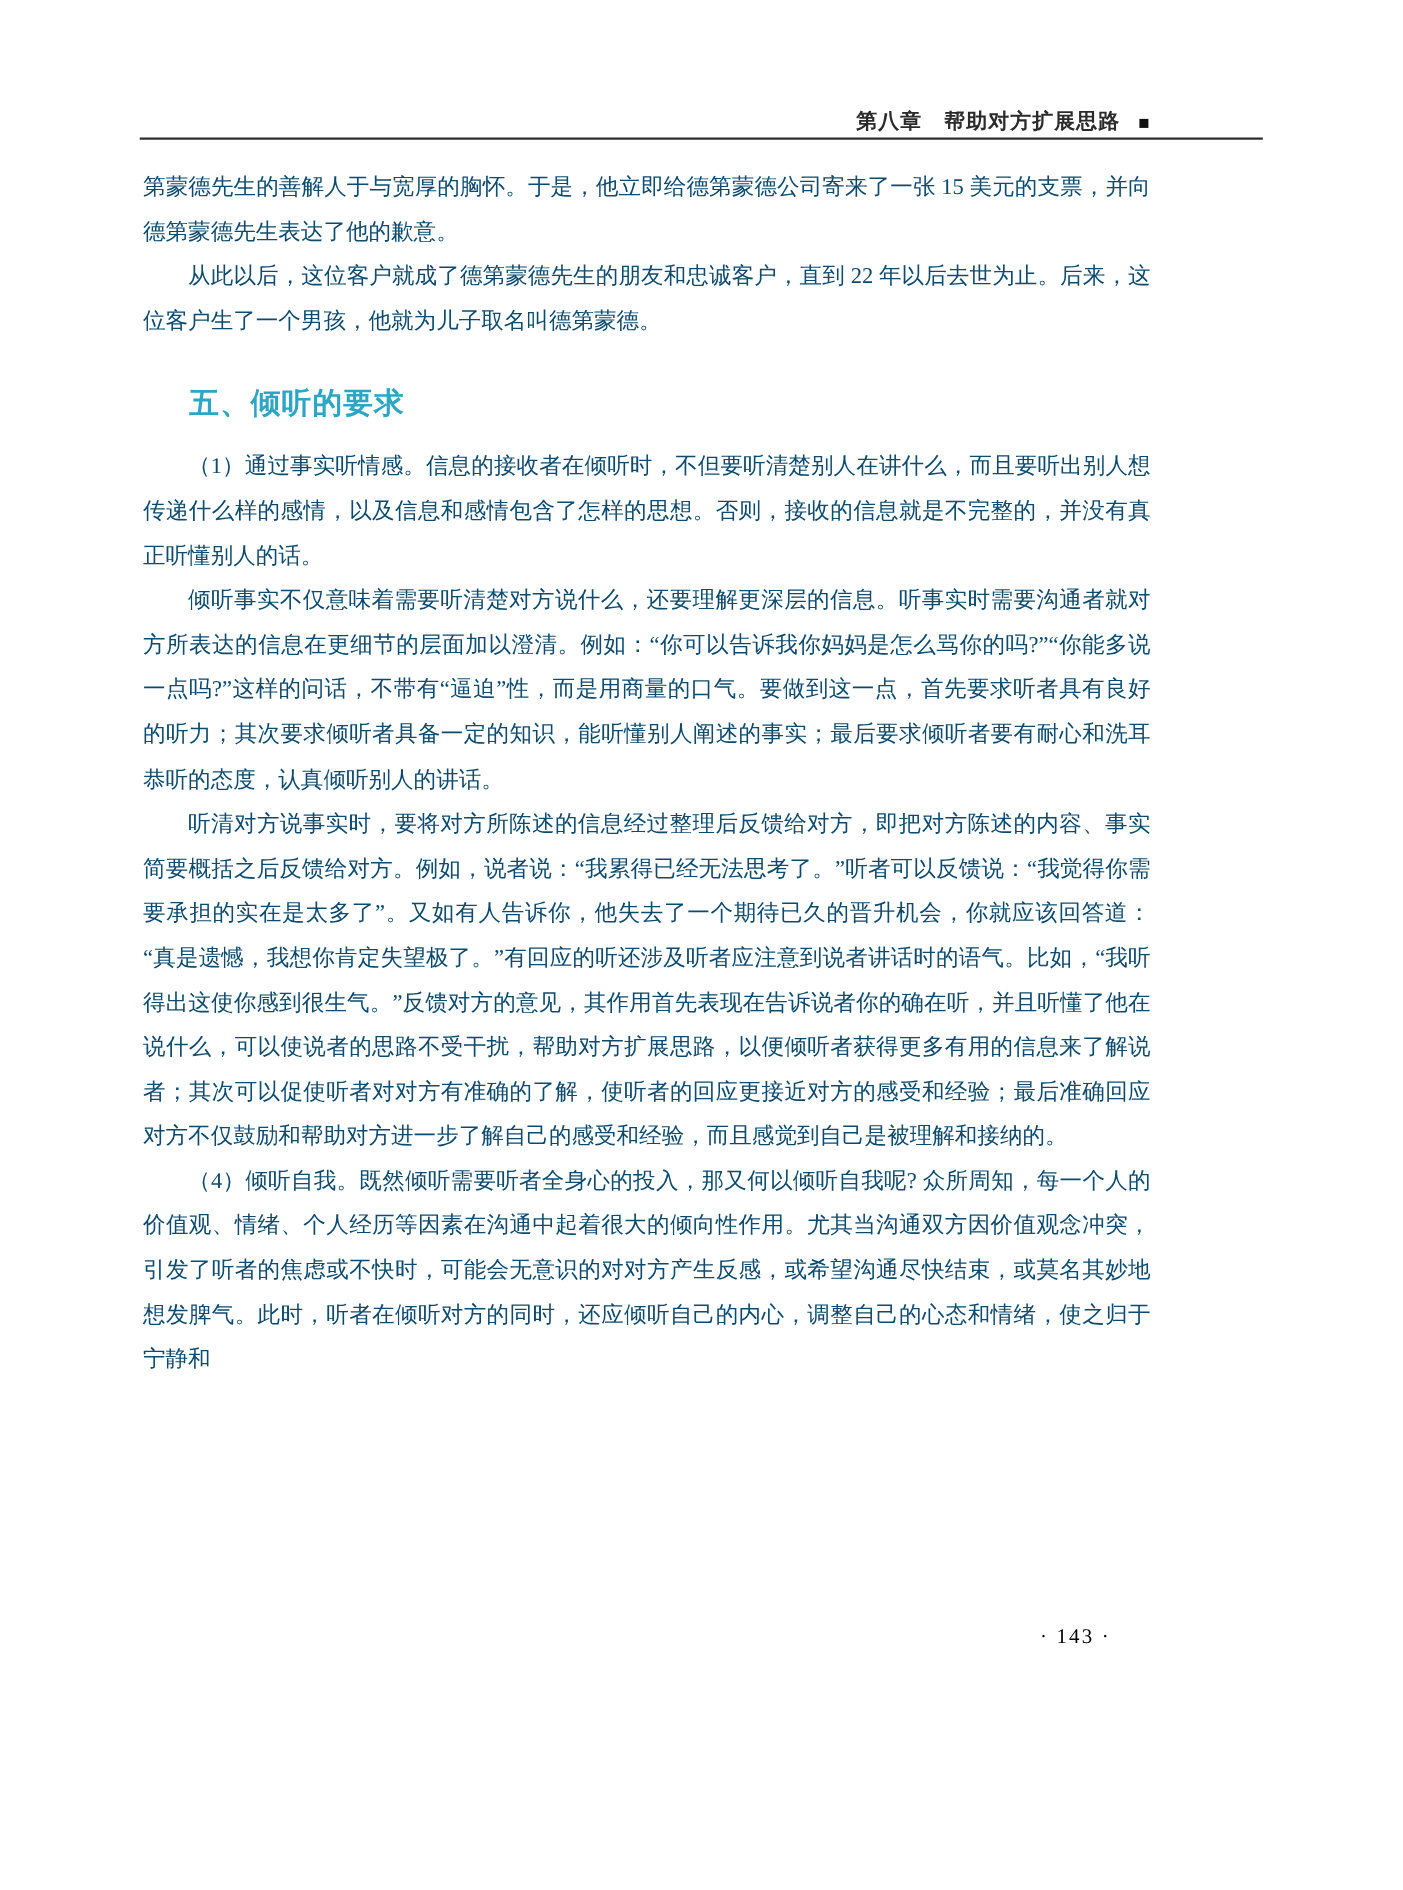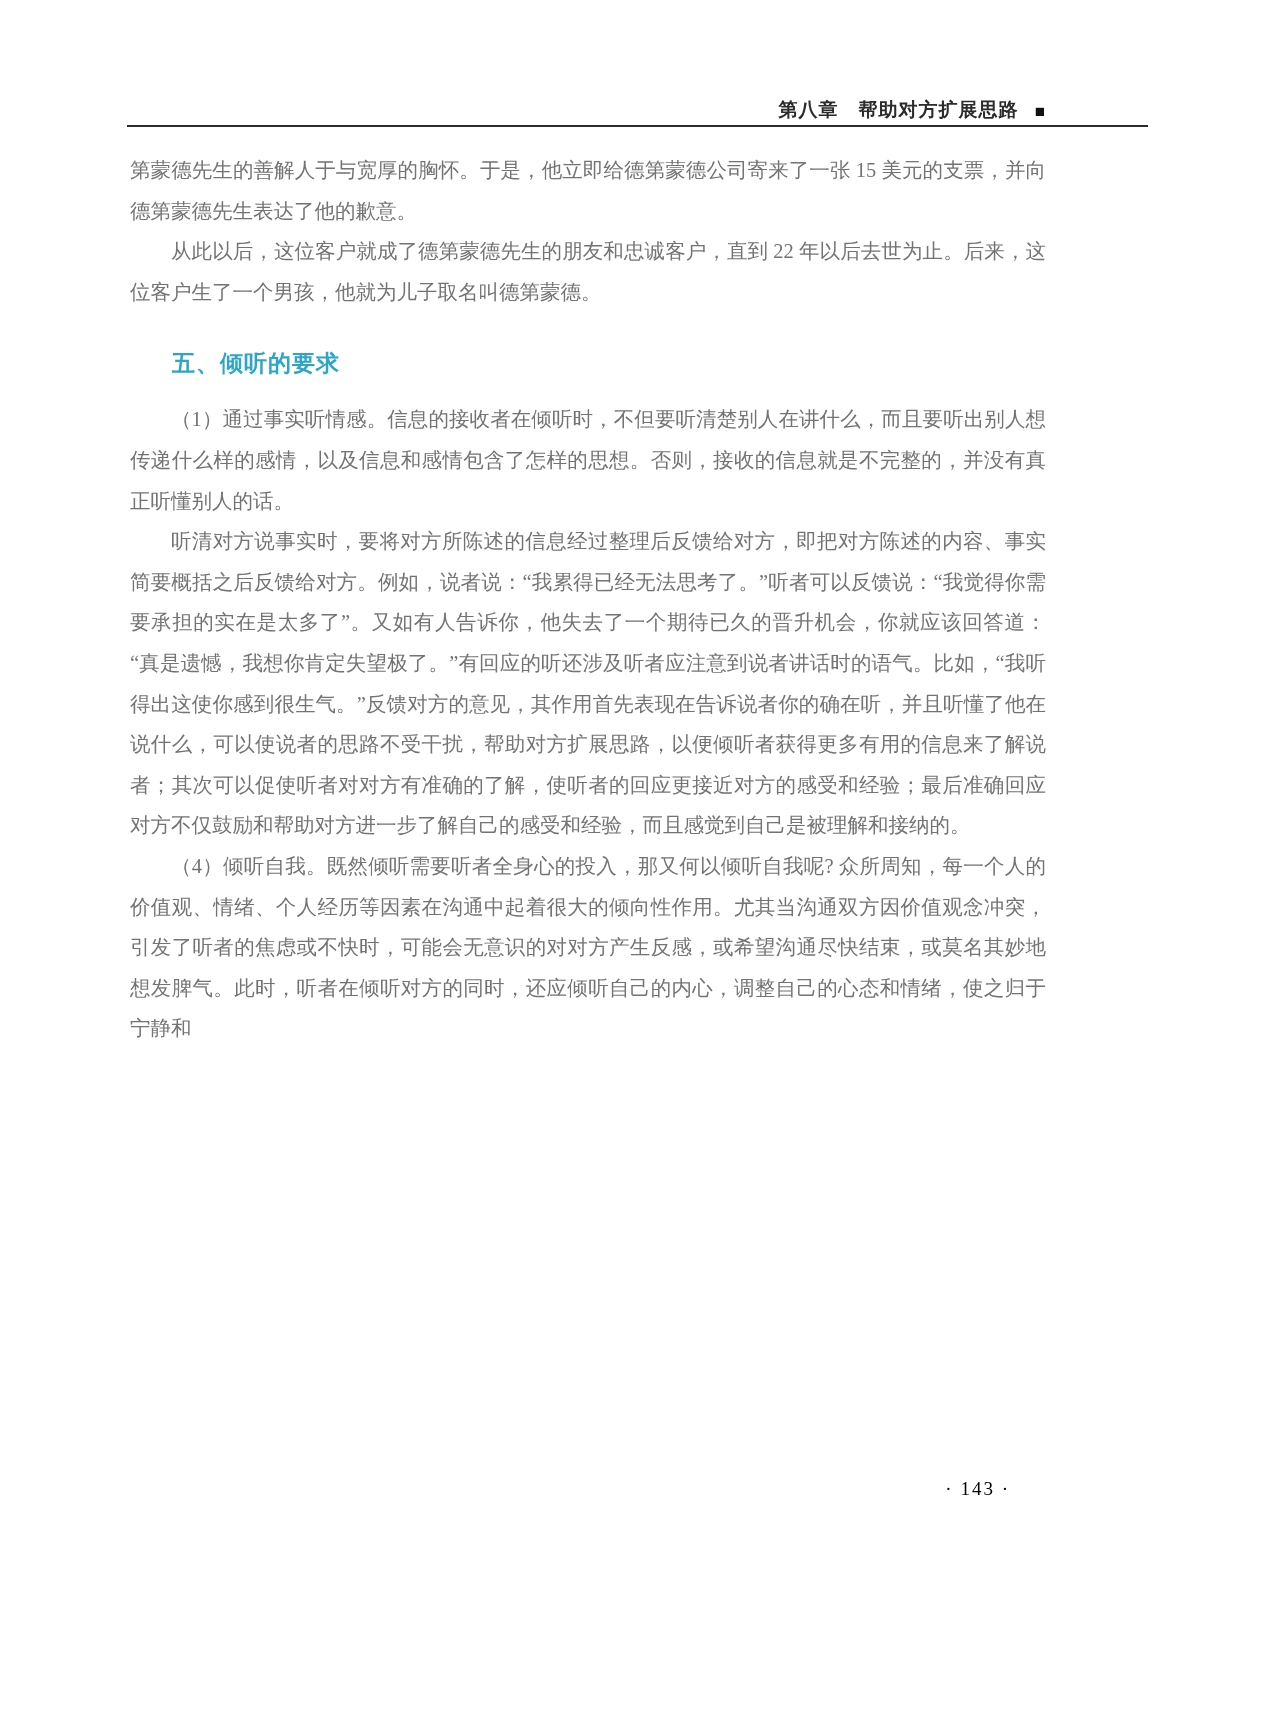--- a/index.html
+++ b/index.html
@@ -50,30 +50,30 @@
     left: 130px;
     width: 916px;
   }
   .content p {
     margin: 0;
     font-size: 20.5px;
     line-height: 40.6px;
     text-align: justify;
     text-justify: inter-ideograph;
     text-indent: 2em;
-    color: #737373;
+    color: #0c4a6e;
   }
   .content p.no-indent {
     text-indent: 0;
   }
   .section-heading {
     margin: 36px 0 20px 0;
     padding-left: 42px;
     font-family: "Liberation Sans", "DejaVu Sans", sans-serif;
-    font-size: 23px;
+    font-size: 27px;
     font-weight: 700;
     color: #2ca6c4;
     letter-spacing: 1px;
   }
   .footer {
     position: absolute;
     top: 1478px;
     left: 130px;
     width: 880px;
     text-align: right;
@@ -94,19 +94,20 @@
 
   <div class="header-rule"></div>
 
   <div class="content">
     <p class="no-indent">第蒙德先生的善解人于与宽厚的胸怀。于是，他立即给德第蒙德公司寄来了一张 15 美元的支票，并向德第蒙德先生表达了他的歉意。</p>
     <p>从此以后，这位客户就成了德第蒙德先生的朋友和忠诚客户，直到 22 年以后去世为止。后来，这位客户生了一个男孩，他就为儿子取名叫德第蒙德。</p>
 
     <h2 class="section-heading">五、倾听的要求</h2>
 
     <p>（1）通过事实听情感。信息的接收者在倾听时，不但要听清楚别人在讲什么，而且要听出别人想传递什么样的感情，以及信息和感情包含了怎样的思想。否则，接收的信息就是不完整的，并没有真正听懂别人的话。</p>
+    <p>倾听事实不仅意味着需要听清楚对方说什么，还要理解更深层的信息。听事实时需要沟通者就对方所表达的信息在更细节的层面加以澄清。例如：“你可以告诉我你妈妈是怎么骂你的吗?”“你能多说一点吗?”这样的问话，不带有“逼迫”性，而是用商量的口气。要做到这一点，首先要求听者具有良好的听力；其次要求倾听者具备一定的知识，能听懂别人阐述的事实；最后要求倾听者要有耐心和洗耳恭听的态度，认真倾听别人的讲话。</p>
     <p>听清对方说事实时，要将对方所陈述的信息经过整理后反馈给对方，即把对方陈述的内容、事实简要概括之后反馈给对方。例如，说者说：“我累得已经无法思考了。”听者可以反馈说：“我觉得你需要承担的实在是太多了”。又如有人告诉你，他失去了一个期待已久的晋升机会，你就应该回答道：“真是遗憾，我想你肯定失望极了。”有回应的听还涉及听者应注意到说者讲话时的语气。比如，“我听得出这使你感到很生气。”反馈对方的意见，其作用首先表现在告诉说者你的确在听，并且听懂了他在说什么，可以使说者的思路不受干扰，帮助对方扩展思路，以便倾听者获得更多有用的信息来了解说者；其次可以促使听者对对方有准确的了解，使听者的回应更接近对方的感受和经验；最后准确回应对方不仅鼓励和帮助对方进一步了解自己的感受和经验，而且感觉到自己是被理解和接纳的。</p>
     <p>（4）倾听自我。既然倾听需要听者全身心的投入，那又何以倾听自我呢? 众所周知，每一个人的价值观、情绪、个人经历等因素在沟通中起着很大的倾向性作用。尤其当沟通双方因价值观念冲突，引发了听者的焦虑或不快时，可能会无意识的对对方产生反感，或希望沟通尽快结束，或莫名其妙地想发脾气。此时，听者在倾听对方的同时，还应倾听自己的内心，调整自己的心态和情绪，使之归于宁静和</p>
   </div>
 
   <div class="footer">· 143 ·</div>
 
 </div>
 
 </body></html>

